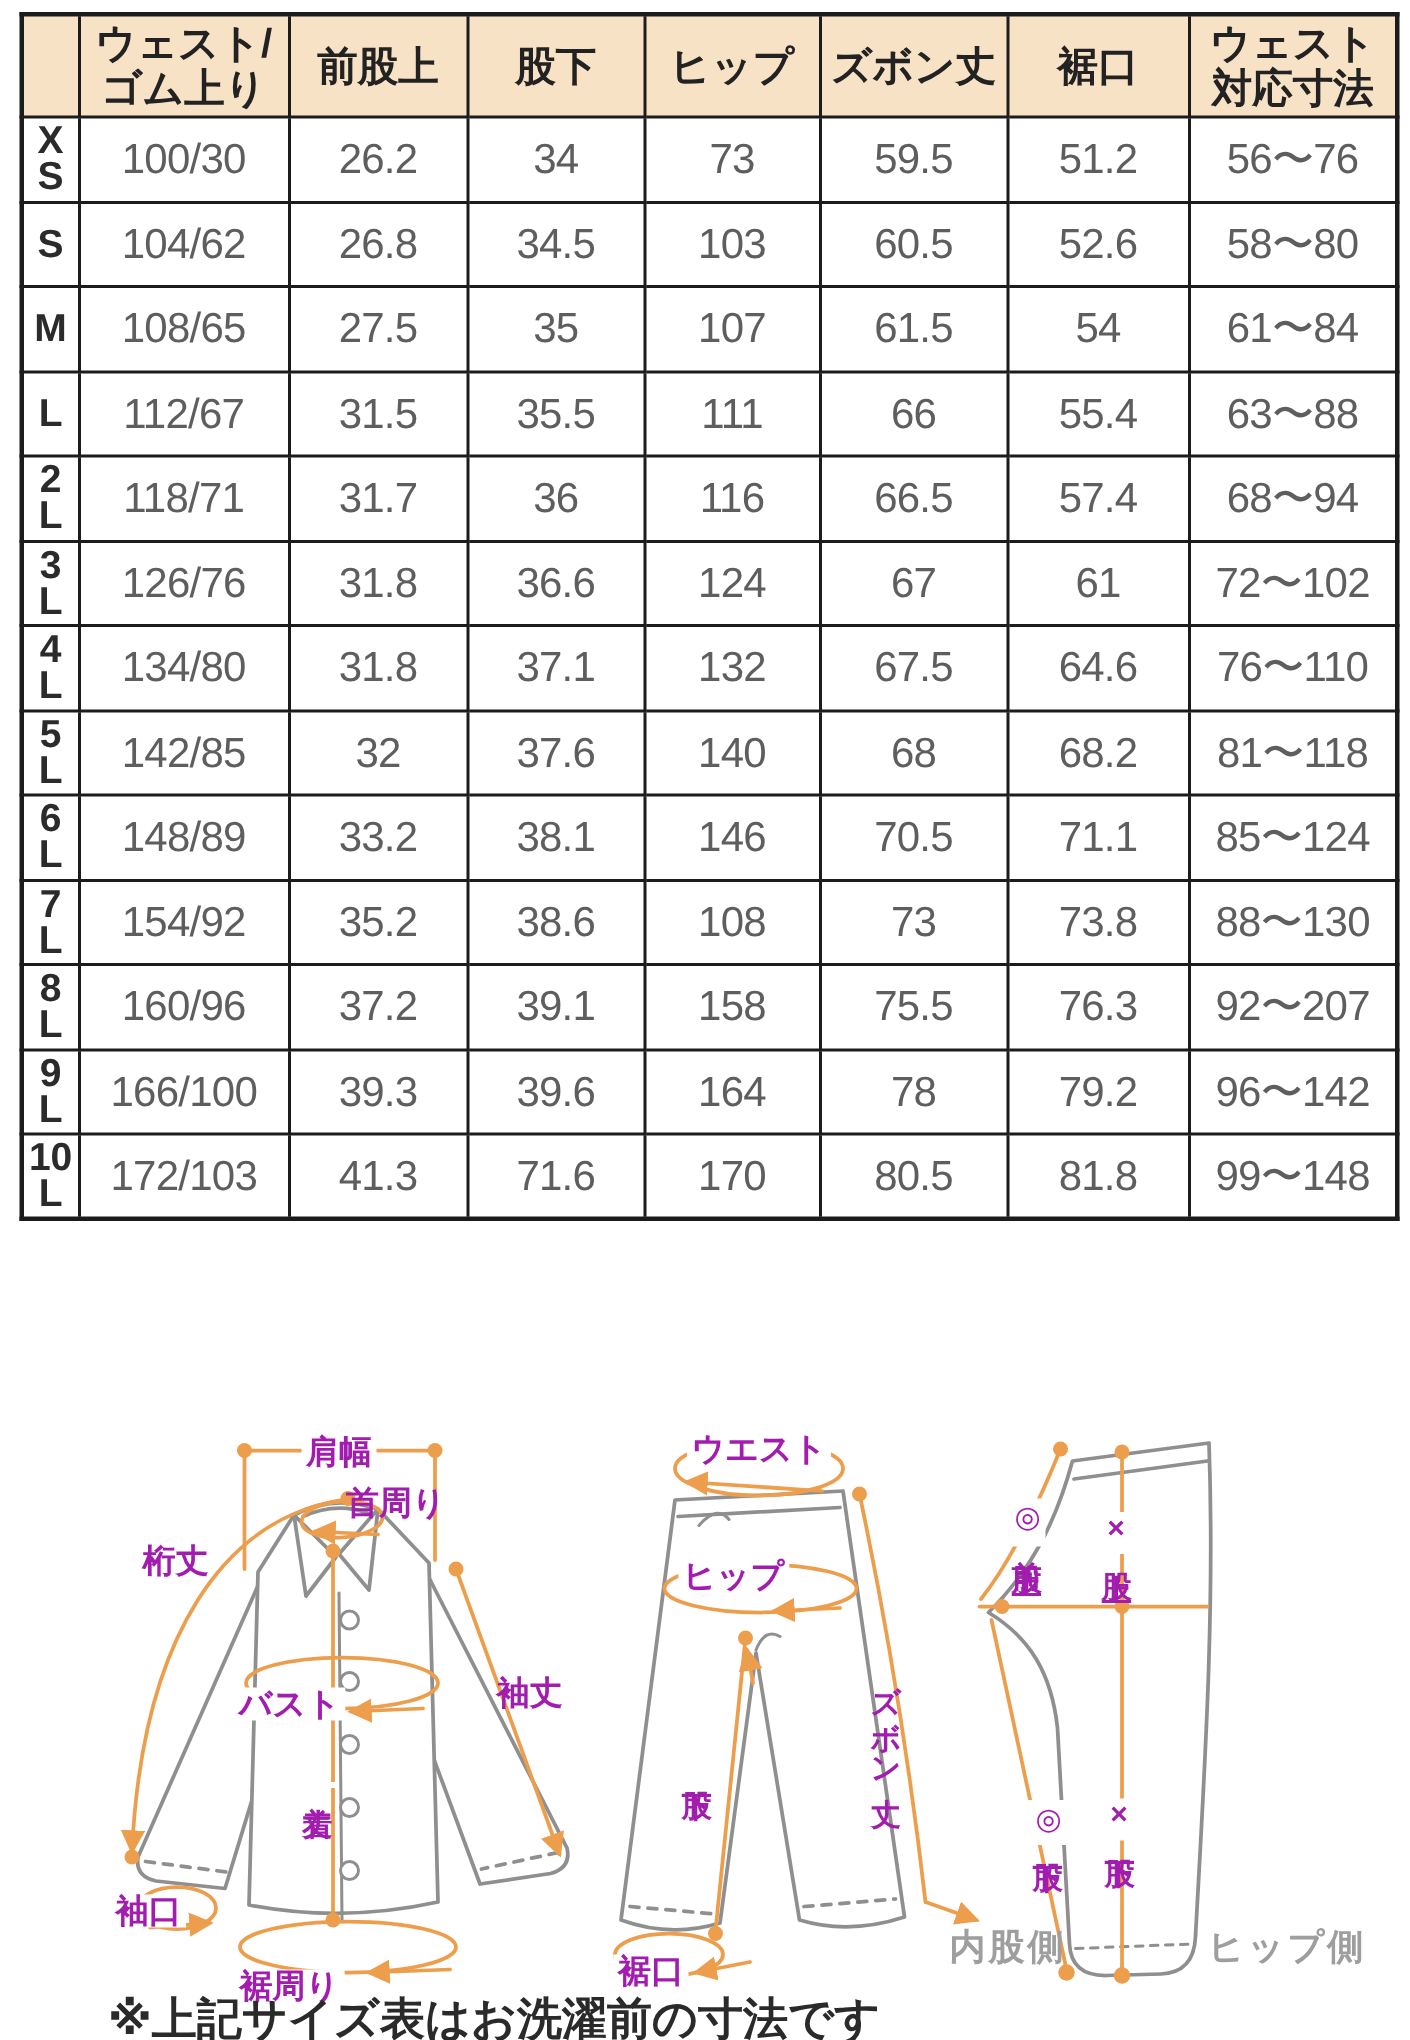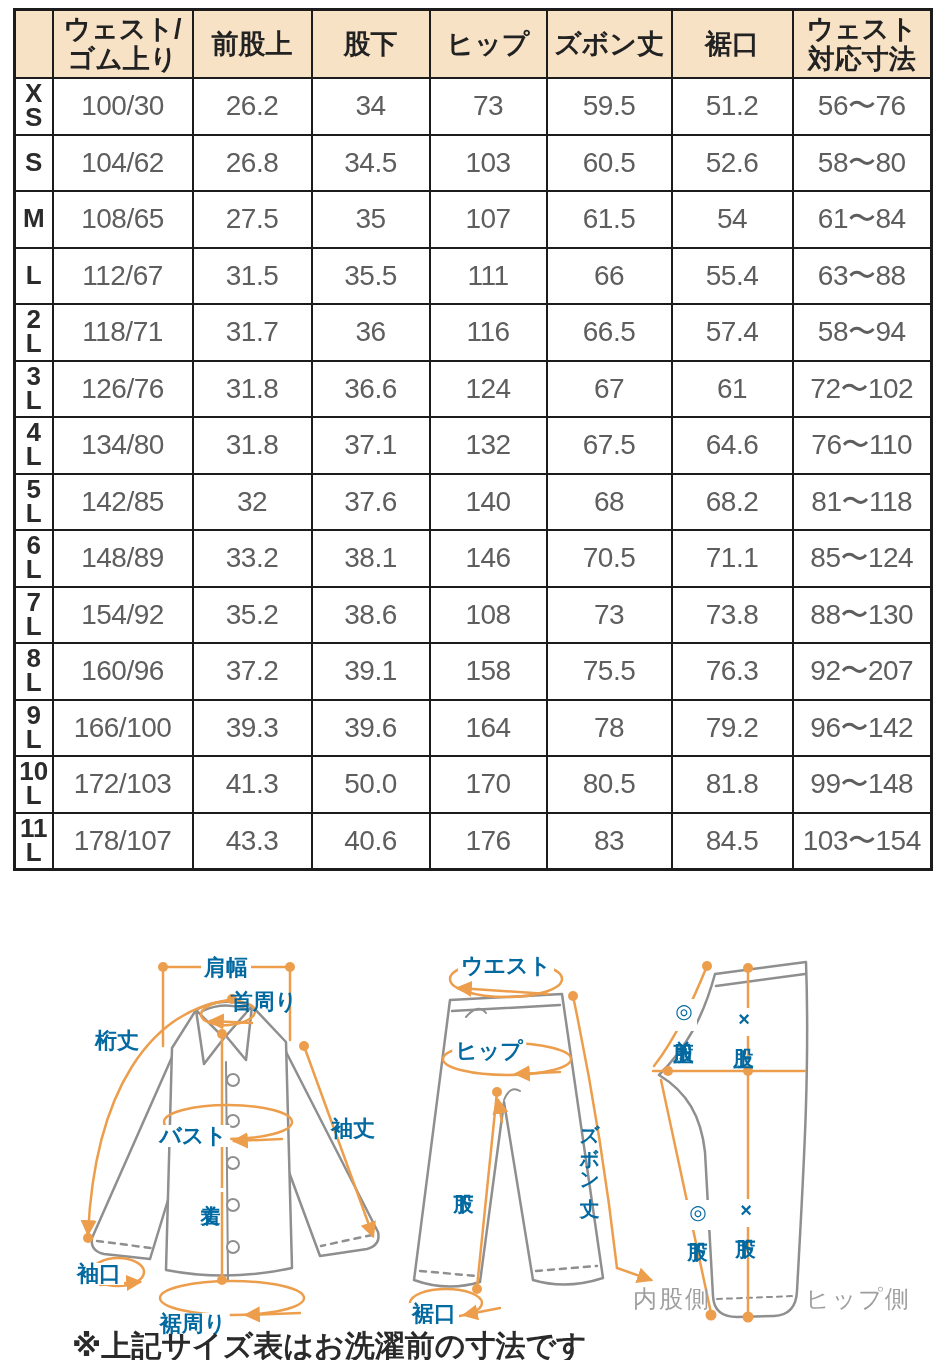--- a/index.html
+++ b/index.html
@@ -27,28 +27,28 @@
     color:#2b2b2b;font-size:26px;font-weight:600;line-height:0.92;background:#fff;
   }
   .size-table tbody td{
     color:#5e5e5e;font-size:28px;font-weight:400;background:#fff;letter-spacing:-0.5px;
   }
   
   .diagrams{position:absolute;left:0;top:940px;width:940px;height:400px;}
   .diagrams svg{position:absolute;left:0;top:0;}
   .dlabel{
     position:absolute;transform:translate(-50%,-50%);
-    font-size:22px;font-weight:700;color:#0369a1;white-space:nowrap;line-height:1;
+    font-size:22px;font-weight:700;color:#a21caf;white-space:nowrap;line-height:1;
   }
   .dlabel.bg{background:#ffffff;padding:0 3px;}
   .dlabel.v{
     writing-mode:vertical-rl;text-orientation:upright;
     font-size:20px;letter-spacing:2px;
   }
-  .dlabel.muted{color:#9e9e9e;font-size:24px;font-weight:400;letter-spacing:2px;}
+  .dlabel.muted{color:#9e9e9e;font-size:24px;font-weight:700;letter-spacing:2px;}
   
   .note{
     position:absolute;left:72px;top:1326px;
     font-size:30px;font-weight:700;color:#2a2a2a;white-space:nowrap;
   }
 </style>
 </head>
 <body>
 
 <table class="size-table">
@@ -120,21 +120,21 @@
       </tr>
       <tr>
         <th>2
 L</th>
         <td>118/71</td>
         <td>31.7</td>
         <td>36</td>
         <td>116</td>
         <td>66.5</td>
         <td>57.4</td>
-        <td>58〜94</td>
+        <td>68〜94</td>
       </tr>
       <tr>
         <th>3
 L</th>
         <td>126/76</td>
         <td>31.8</td>
         <td>36.6</td>
         <td>124</td>
         <td>67</td>
         <td>61</td>
@@ -204,36 +204,25 @@
         <td>164</td>
         <td>78</td>
         <td>79.2</td>
         <td>96〜142</td>
       </tr>
       <tr>
         <th>10
 L</th>
         <td>172/103</td>
         <td>41.3</td>
-        <td>50.0</td>
+        <td>71.6</td>
         <td>170</td>
         <td>80.5</td>
         <td>81.8</td>
         <td>99〜148</td>
-      </tr>
-      <tr>
-        <th>11
-L</th>
-        <td>178/107</td>
-        <td>43.3</td>
-        <td>40.6</td>
-        <td>176</td>
-        <td>83</td>
-        <td>84.5</td>
-        <td>103〜154</td>
       </tr>
     </tbody>
 </table>
 
 <div class="diagrams">
   <svg width="940" height="400" viewBox="0 940 940 400">
     <defs>
       <marker id="ah" viewBox="0 0 10 10" refX="8.5" refY="5" markerWidth="6.5" markerHeight="6.5" orient="auto-start-reverse">
         <path d="M0,0 L10,5 L0,10 Z" fill="#ed9e4c"></path>
       </marker>

